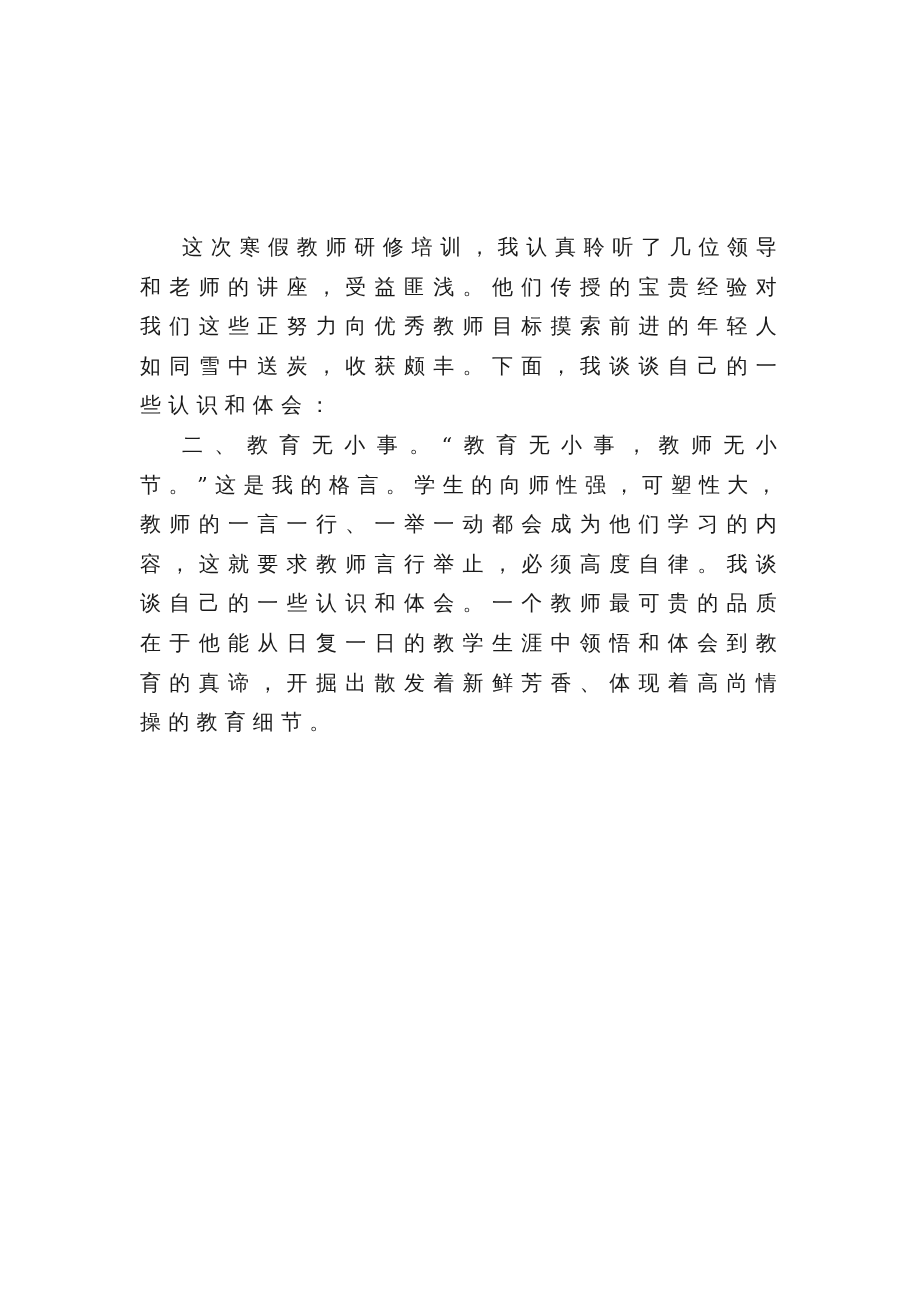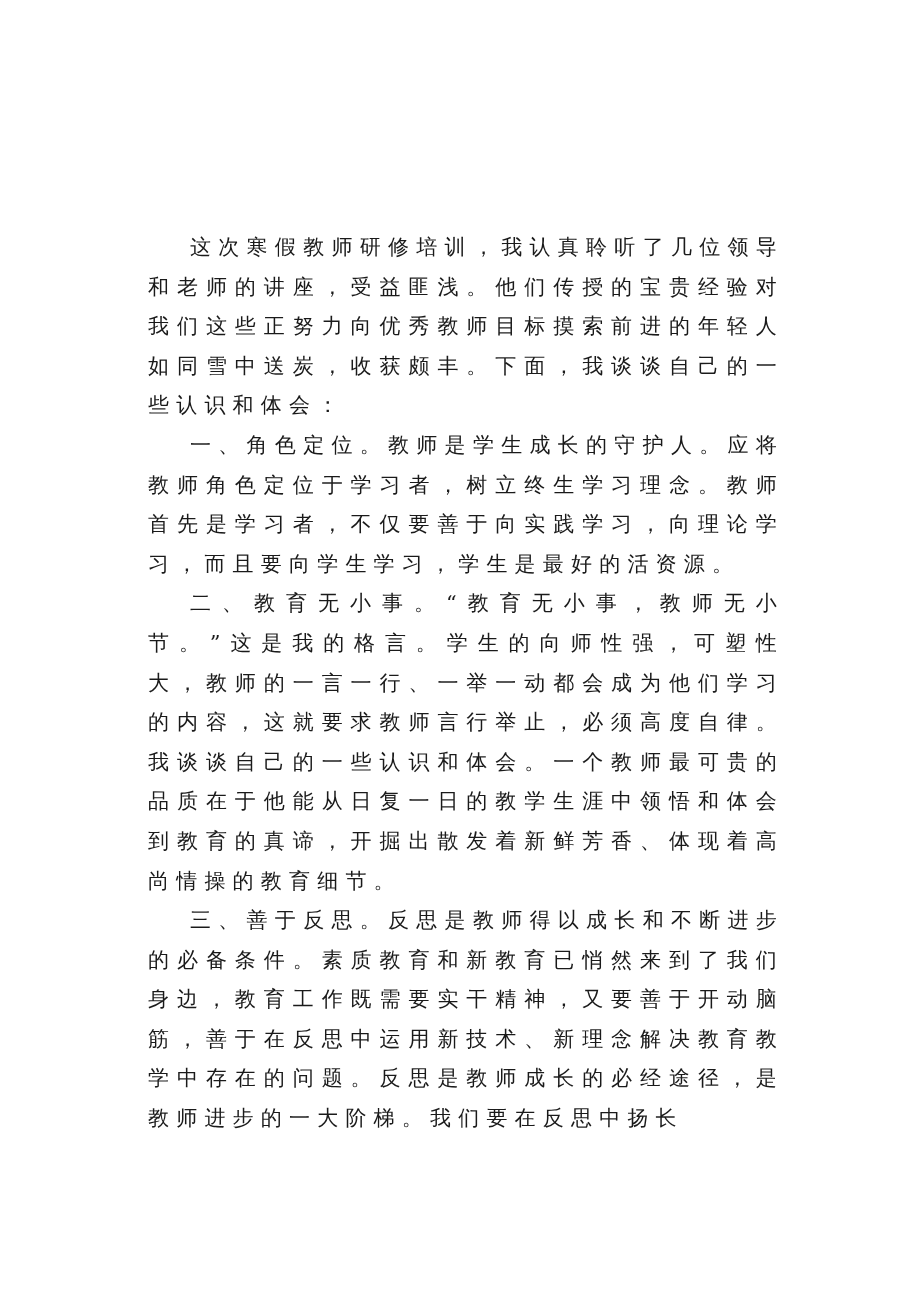--- a/index.html
+++ b/index.html
@@ -3,28 +3,26 @@
 <meta charset="utf-8">
 <style>
   html, body { margin: 0; padding: 0; background: #ffffff; }
   body { width: 920px; height: 1301px; position: relative; overflow: hidden; }
   .page { position: absolute; left: 140px; top: 228px; width: 644px; }
   .para {
     font-family: "DejaVu Serif", "Liberation Serif", serif;
     font-size: 21px;
     color: #1a1a1a;
     line-height: 39.6px;
-    margin: 0 0 0 8px;
+    margin: 0 0 0 0;
     text-indent: 2em;
     text-align: justify;
     letter-spacing: 7.2px;
     word-break: break-all;
   }
 </style>
 </head>
 <body>
 
 <div class="page">
   <p class="para">这次寒假教师研修培训，我认真聆听了几位领导和老师的讲座，受益匪浅。他们传授的宝贵经验对我们这些正努力向优秀教师目标摸索前进的年轻人如同雪中送炭，收获颇丰。下面，我谈谈自己的一些认识和体会：</p>
-  <p class="para">一、角色定位。教师是学生成长的守护人。应将教师角色定位于学习者，树立终生学习理念。教师首先是学习者，不仅要善于向实践学习，向理论学习，而且要向学生学习，学生是最好的活资源。</p>
   <p class="para">二、教育无小事。“教育无小事，教师无小节。”这是我的格言。学生的向师性强，可塑性大，教师的一言一行、一举一动都会成为他们学习的内容，这就要求教师言行举止，必须高度自律。我谈谈自己的一些认识和体会。一个教师最可贵的品质在于他能从日复一日的教学生涯中领悟和体会到教育的真谛，开掘出散发着新鲜芳香、体现着高尚情操的教育细节。</p>
-  <p class="para">三、善于反思。反思是教师得以成长和不断进步的必备条件。素质教育和新教育已悄然来到了我们身边，教育工作既需要实干精神，又要善于开动脑筋，善于在反思中运用新技术、新理念解决教育教学中存在的问题。反思是教师成长的必经途径，是教师进步的一大阶梯。我们要在反思中扬长</p>
 </div>
 
 </body></html>

